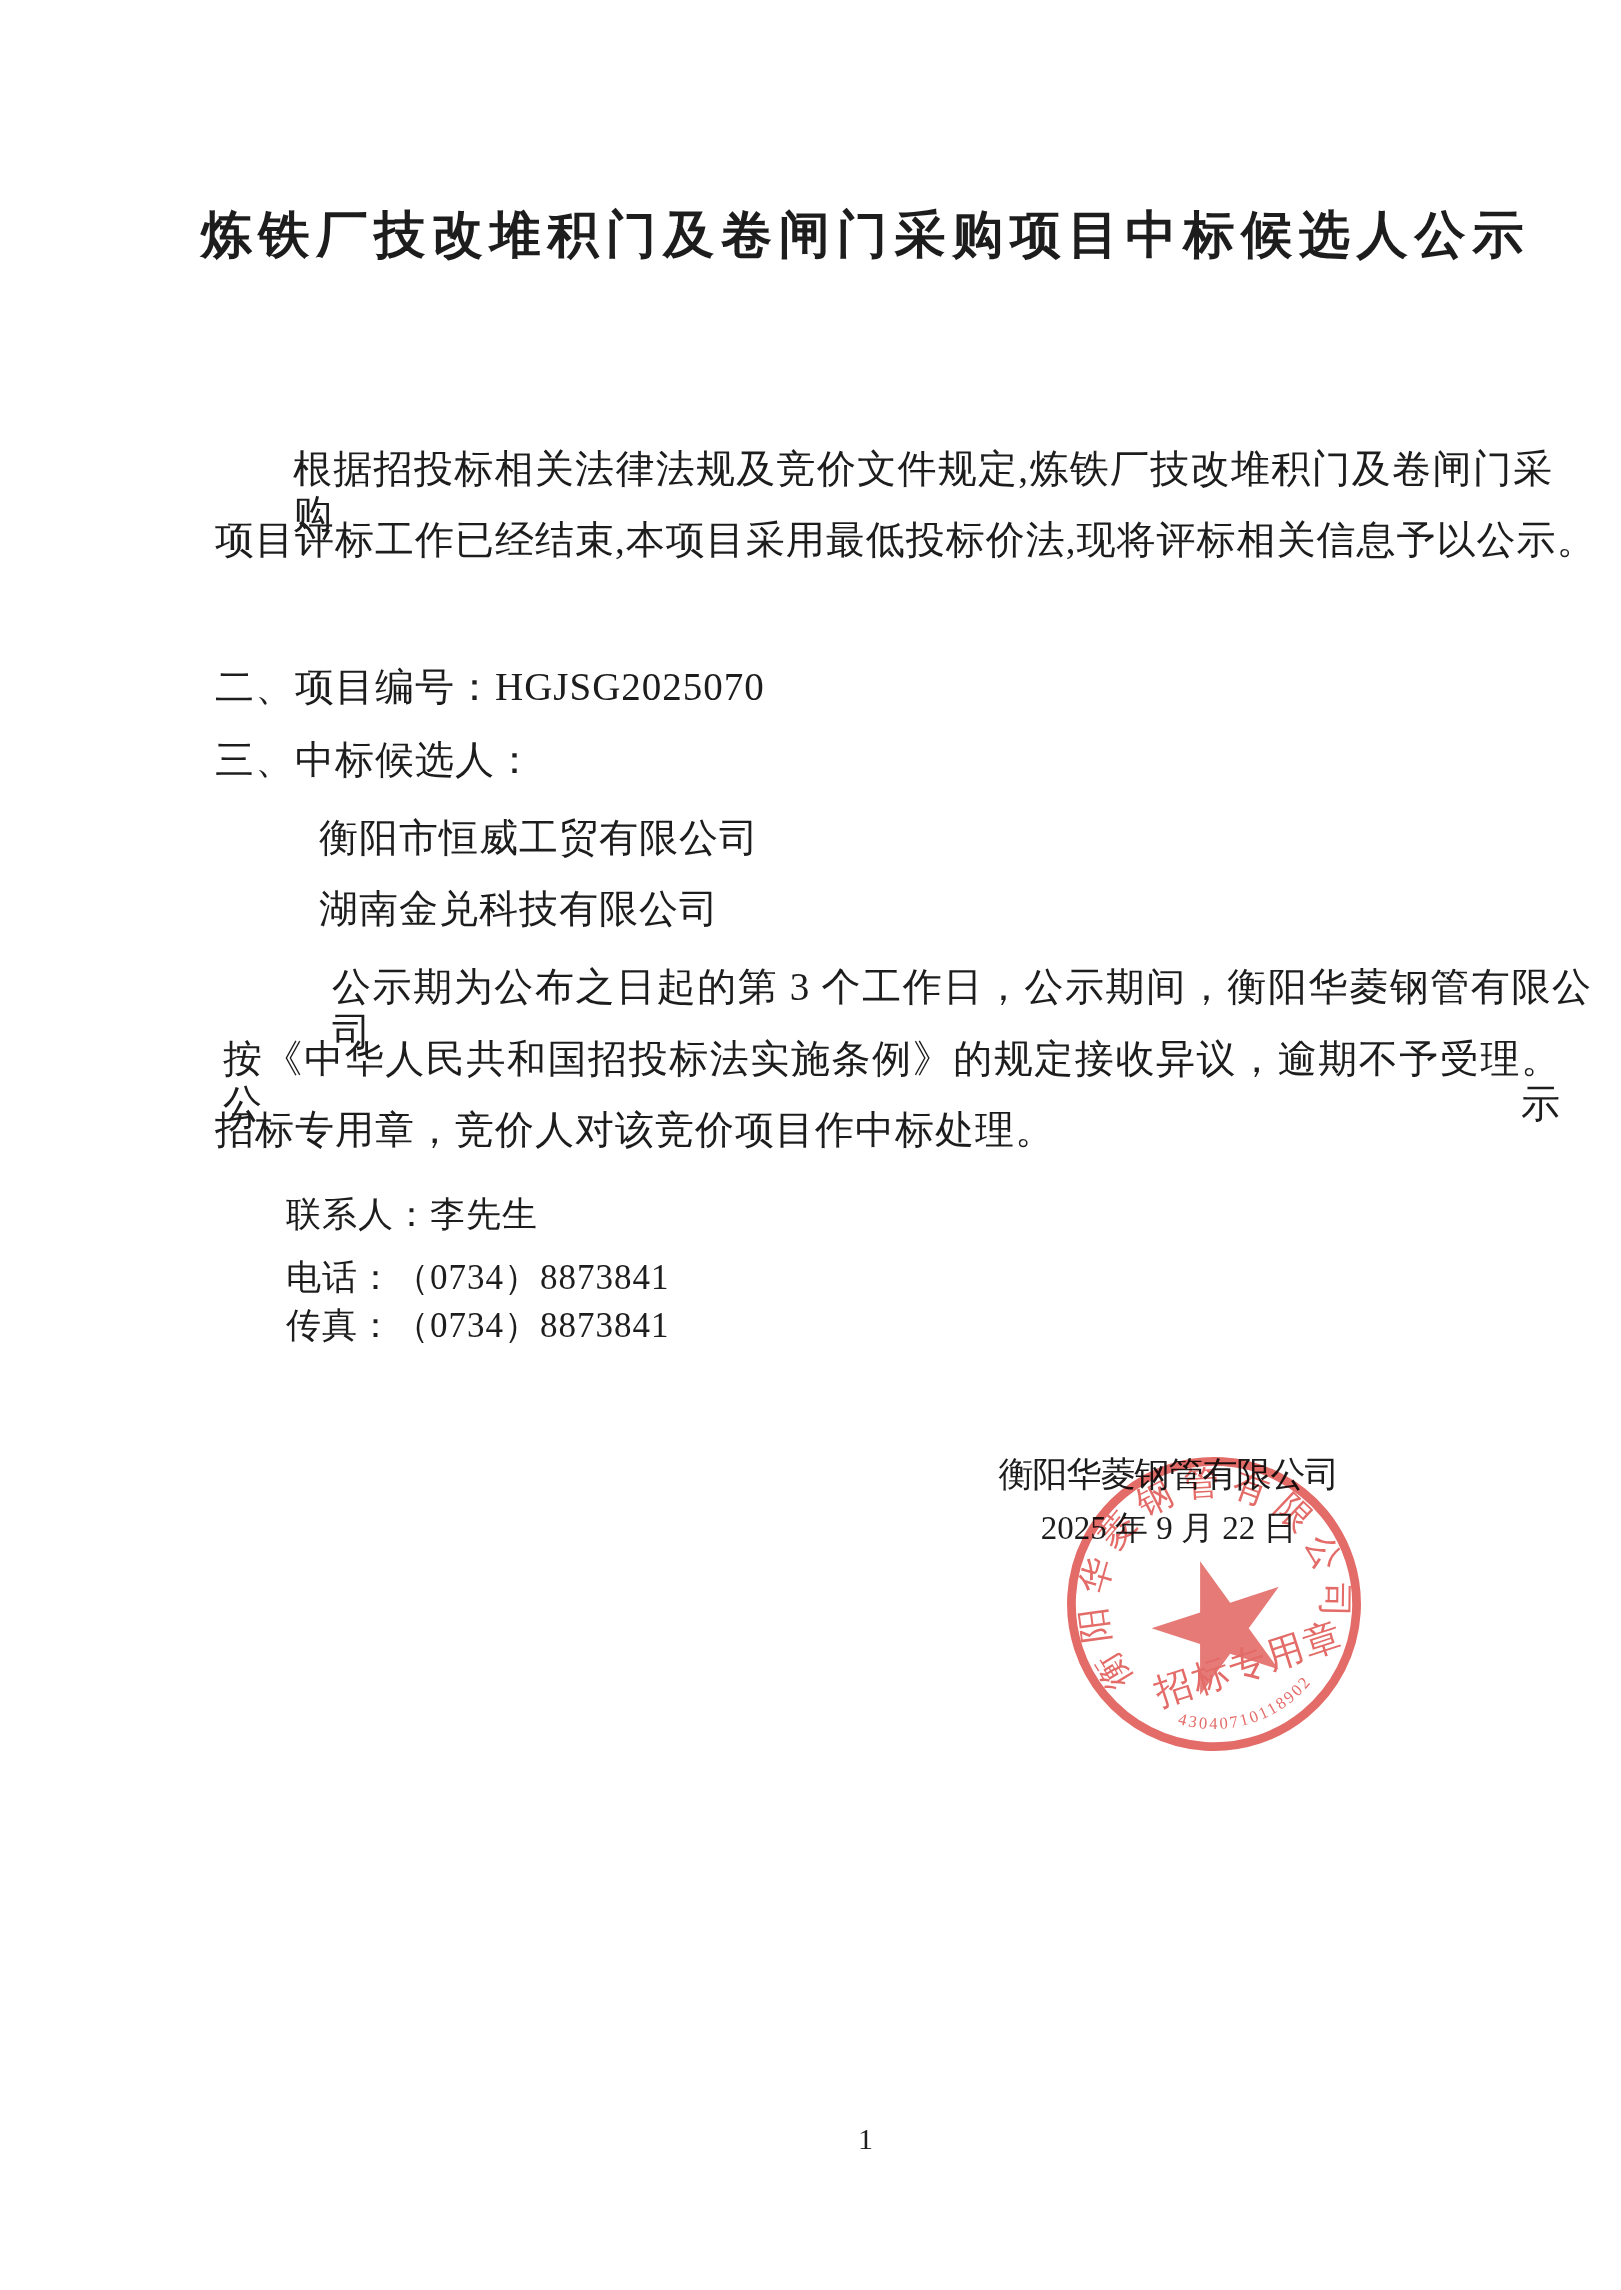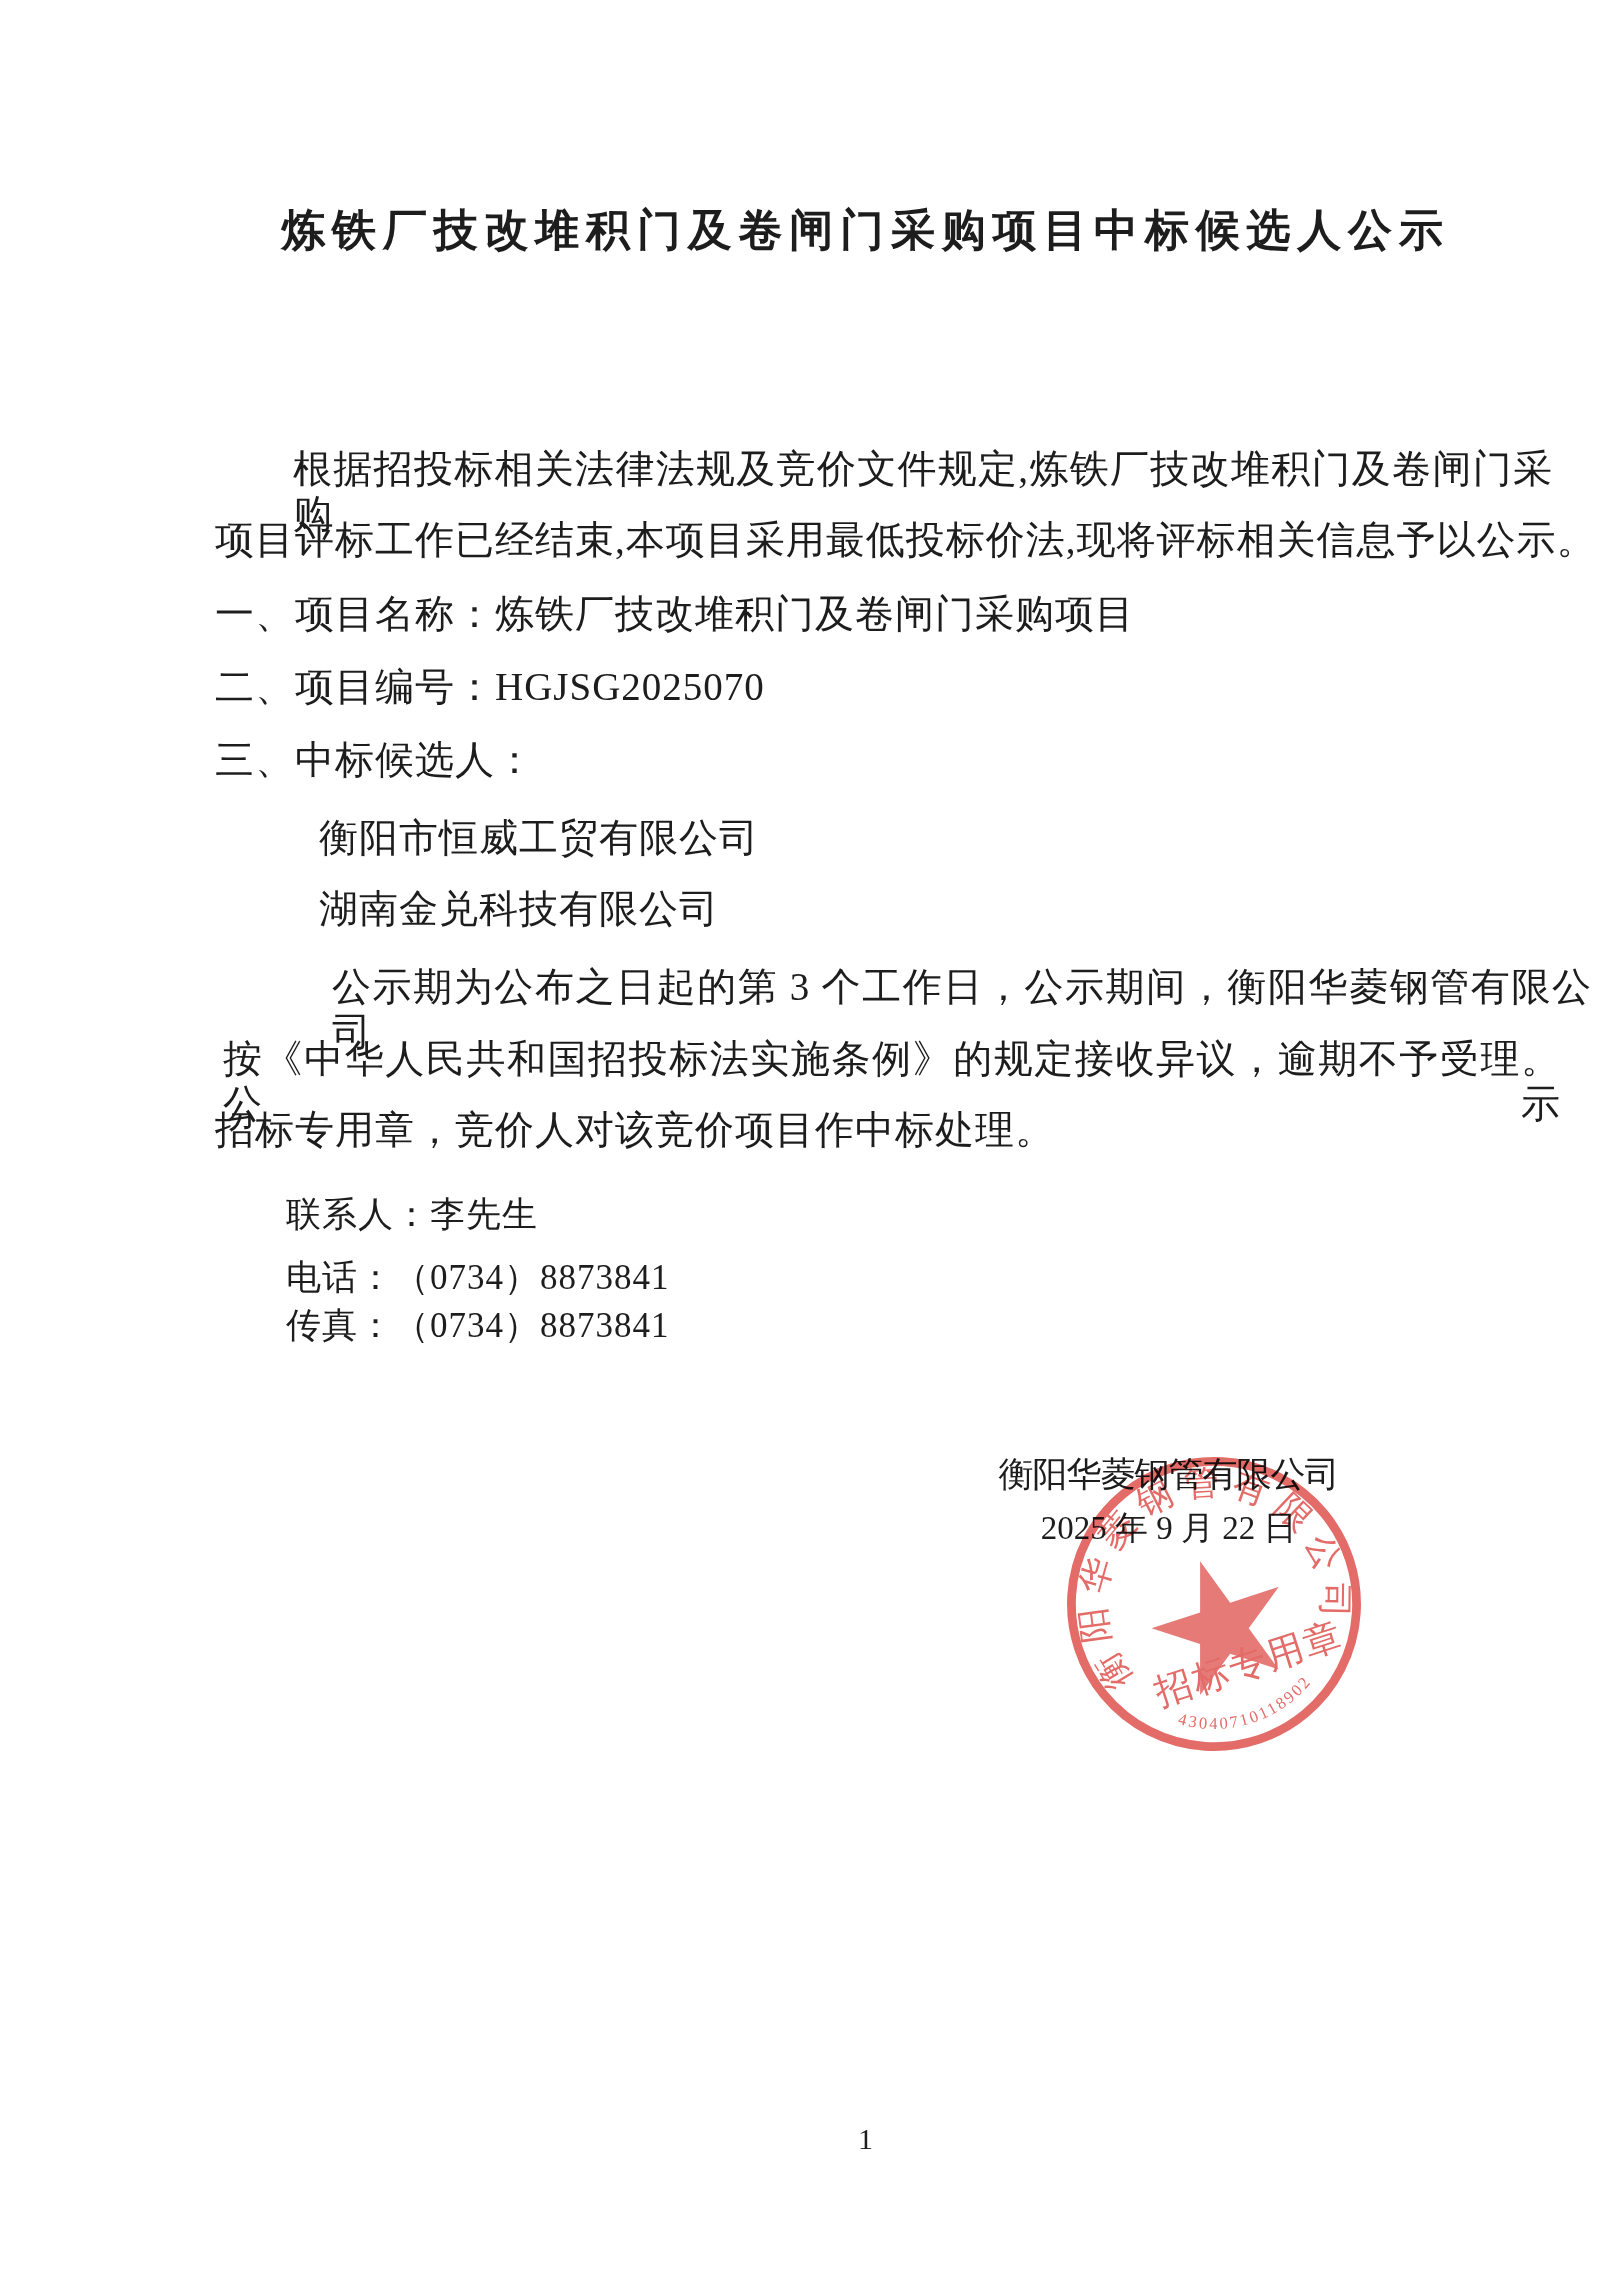--- a/index.html
+++ b/index.html
@@ -11,21 +11,21 @@
     font-family:"Liberation Serif", serif;
     color:#1d1d1d;
   }
   .abs{position:absolute;white-space:nowrap;}
   .title{
     top:201px;left:0;right:0;
     padding-left:109px;
     text-align:center;
     font-family:"Liberation Sans", sans-serif;
     font-weight:bold;
-    font-size:44px;
+    font-size:51px;
     letter-spacing:6.8px;
     white-space:nowrap;
   }
   .bodyline{
     font-size:39px;
     line-height:1.15;
     letter-spacing:1px;
   }
   .jline{
     white-space:normal;
@@ -62,21 +62,20 @@
 </head>
 <body>
 
 <div class="page">
 
   <div class="abs title">炼铁厂技改堆积门及卷闸门采购项目中标候选人公示</div>
 
   <div class="abs bodyline jline" style="top:447px;left:293px;width:1260px;">根据招投标相关法律法规及竞价文件规定,炼铁厂技改堆积门及卷闸门采购</div>
   <div class="abs bodyline" style="top:518px;left:215px;">项目评标工作已经结束,本项目采用最低投标价法,现将评标相关信息予以公示。</div>
 
-  <div class="abs bodyline" style="top:592px;left:215px;">一、项目名称：炼铁厂技改堆积门及卷闸门采购项目</div>
   <div class="abs bodyline" style="top:665px;left:215px;">二、项目编号：HGJSG2025070</div>
   <div class="abs bodyline" style="top:738px;left:215px;">三、中标候选人：</div>
 
   <div class="abs bodyline" style="top:816px;left:319px;">衡阳市恒威工贸有限公司</div>
   <div class="abs bodyline" style="top:887px;left:319px;">湖南金兑科技有限公司</div>
 
   <div class="abs bodyline jline" style="top:965px;left:308px;width:1260px;margin-left:24px;">公示期为公布之日起的第 3 个工作日，公示期间，衡阳华菱钢管有限公司</div>
   <div class="abs bodyline jline" style="top:1037px;left:215px;width:1338px;margin-left:8px;">按《中华人民共和国招投标法实施条例》的规定接收异议，逾期不予受理。公示</div>
   <div class="abs bodyline" style="top:1108px;left:215px;">招标专用章，竞价人对该竞价项目作中标处理。</div>
 

